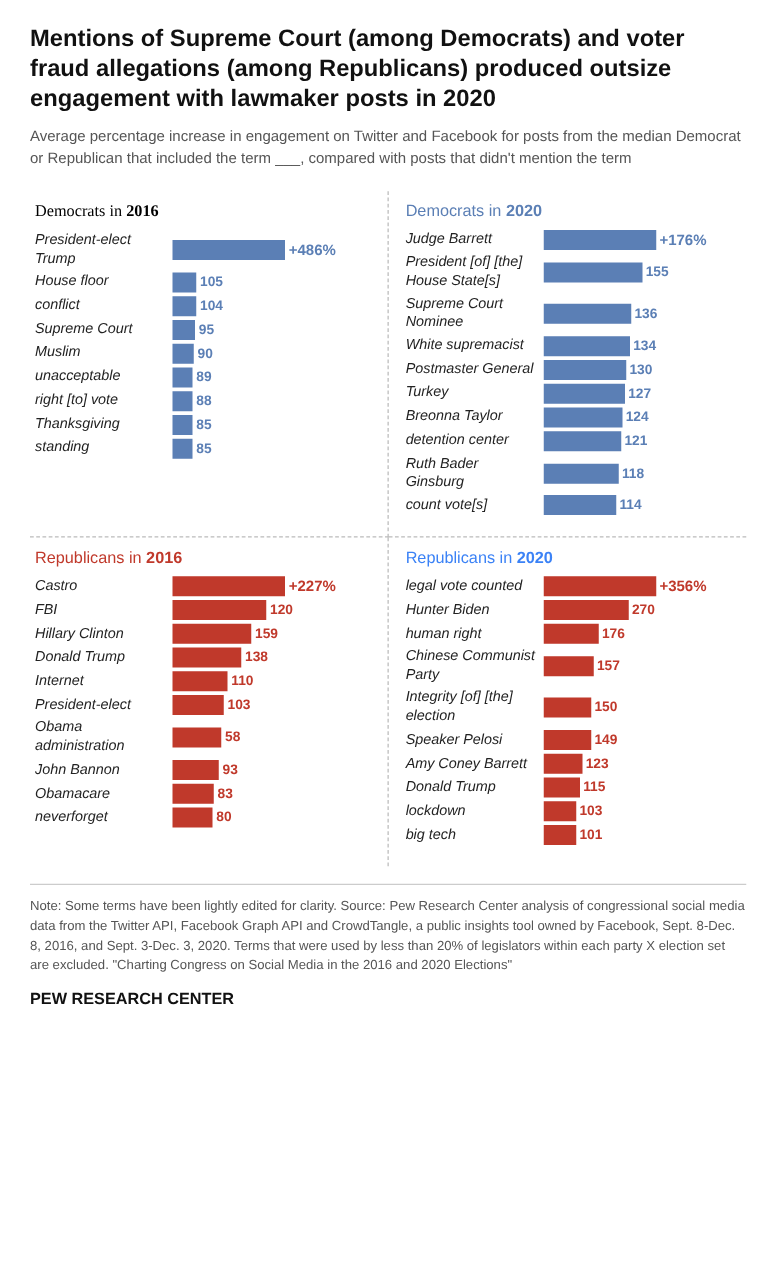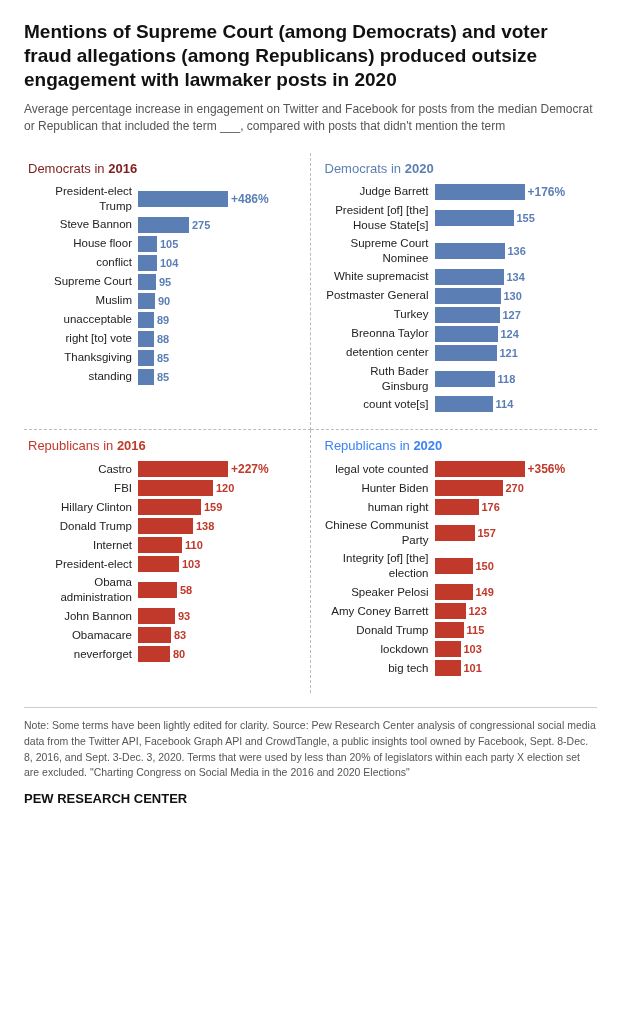--- a/index.html
+++ b/index.html
@@ -43,27 +43,28 @@
       font-weight: normal;
     }
     .bold-year { font-weight: 900; }
     .bar-row {
       display: flex;
       align-items: center;
       margin-bottom: 3px;
       font-size: 11.5px;
     }
     .bar-label {
-      text-align: right;
+      text-align: left;
       min-width: 110px;
       max-width: 110px;
       padding-right: 6px;
       color: #222;
       font-size: 11.5px;
       line-height: 1.3;
+      font-style: italic;
     }
     .bar-container {
       display: flex;
       align-items: center;
       flex: 1;
     }
     .bar {
       height: 16px;
       display: inline-block;
     }
@@ -95,33 +96,26 @@
     }
   </style>
 </head>
 <body>
 
 <h1 class="main-title">Mentions of Supreme Court (among Democrats) and voter fraud allegations (among Republicans) produced outsize engagement with lawmaker posts in 2020</h1>
 <p class="subtitle">Average percentage increase in engagement on Twitter and Facebook for posts from the median Democrat or Republican that included the term ___, compared with posts that didn't mention the term</p>
 
 <div class="grid" id="chart-grid">
     <div class="quadrant left">
-      <div class="quadrant-title" style="color: #7f1d1d;">Democrats in <strong class="bold-year">2016</strong></div>
+      <div class="quadrant-title" style="color: #000000; font-family: Liberation Serif, serif;">Democrats in <strong class="bold-year">2016</strong></div>
       <div class="bar-row">
         <div class="bar-label">President-elect Trump</div>
         <div class="bar-container">
           <div class="bar dem" style="width: 90px;"></div>
           <span class="bar-value dem first">+486%</span>
-        </div>
-      </div>
-      <div class="bar-row">
-        <div class="bar-label">Steve Bannon</div>
-        <div class="bar-container">
-          <div class="bar dem" style="width: 51px;"></div>
-          <span class="bar-value dem">275</span>
         </div>
       </div>
       <div class="bar-row">
         <div class="bar-label">House floor</div>
         <div class="bar-container">
           <div class="bar dem" style="width: 19px;"></div>
           <span class="bar-value dem">105</span>
         </div>
       </div>
       <div class="bar-row">

